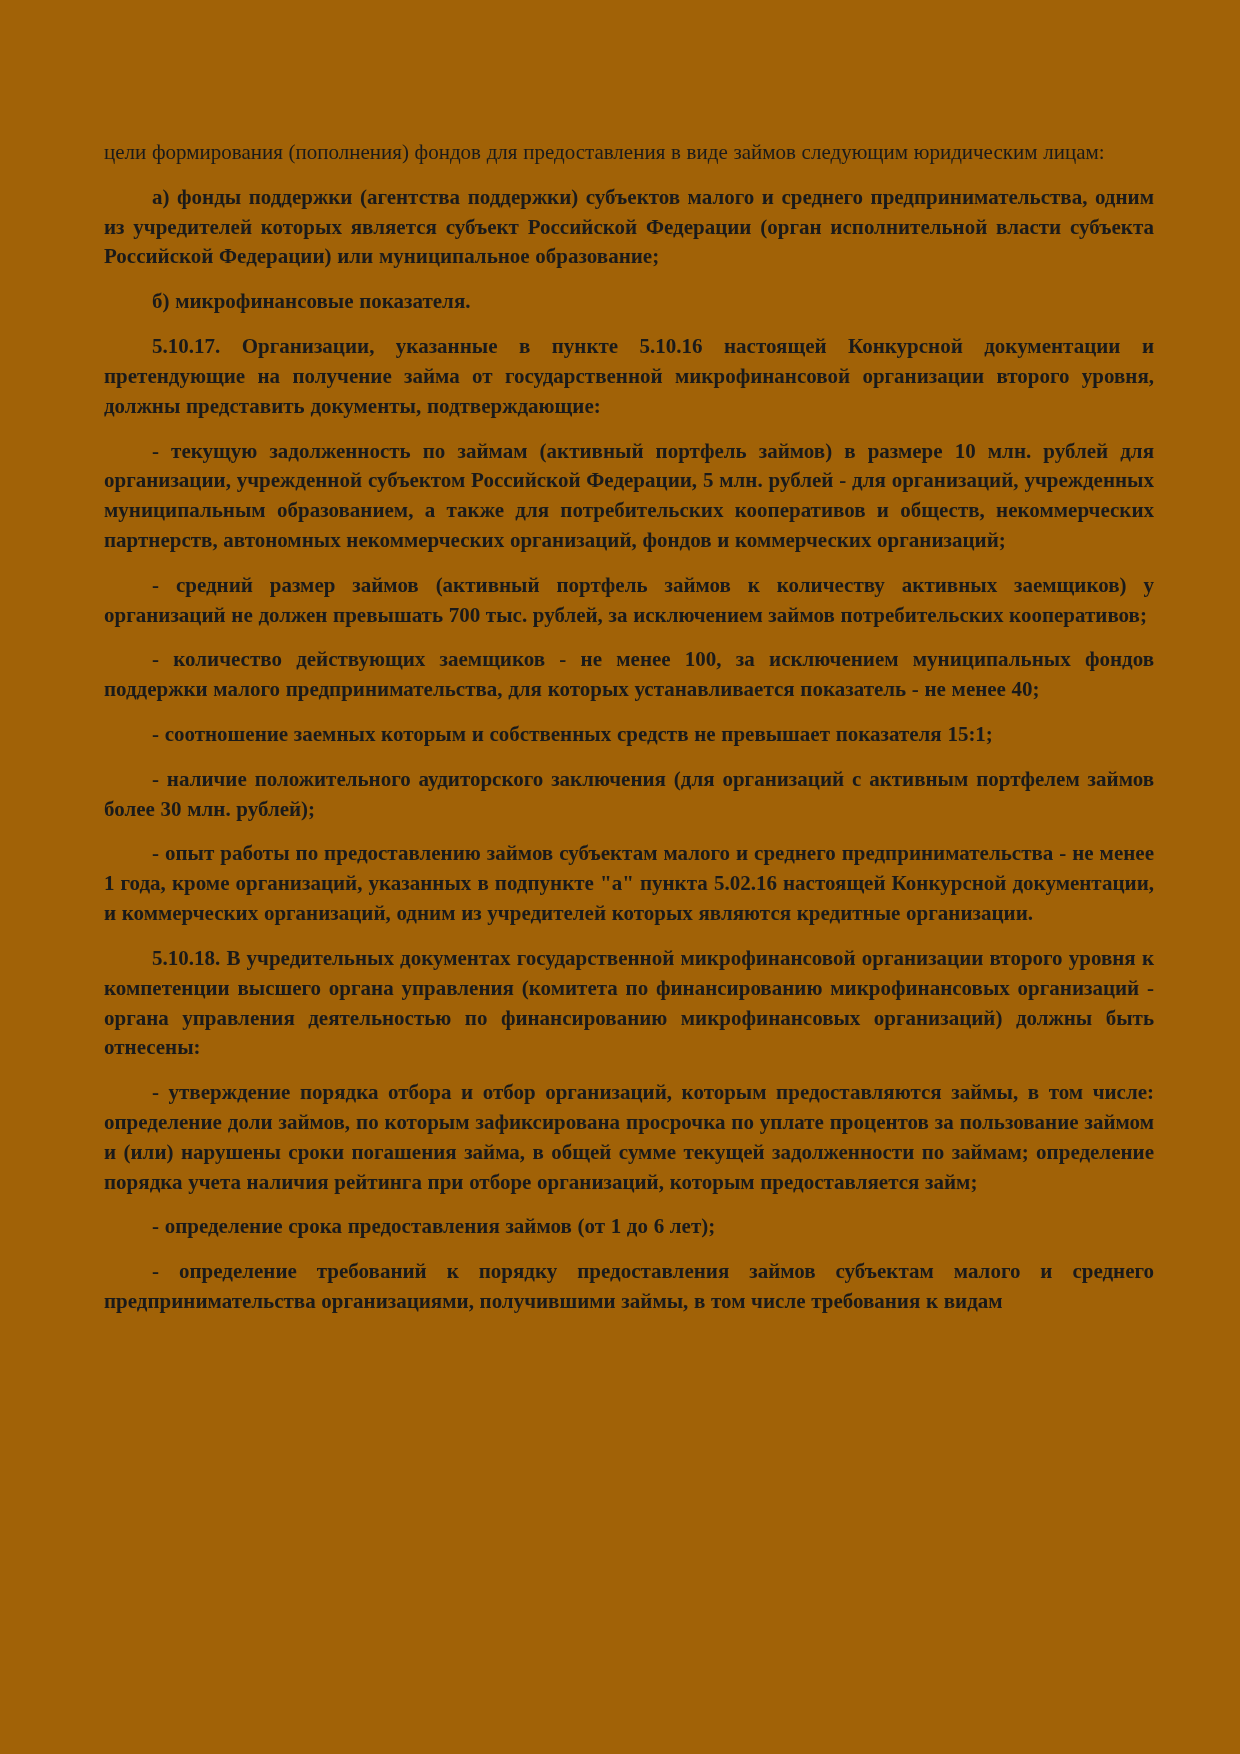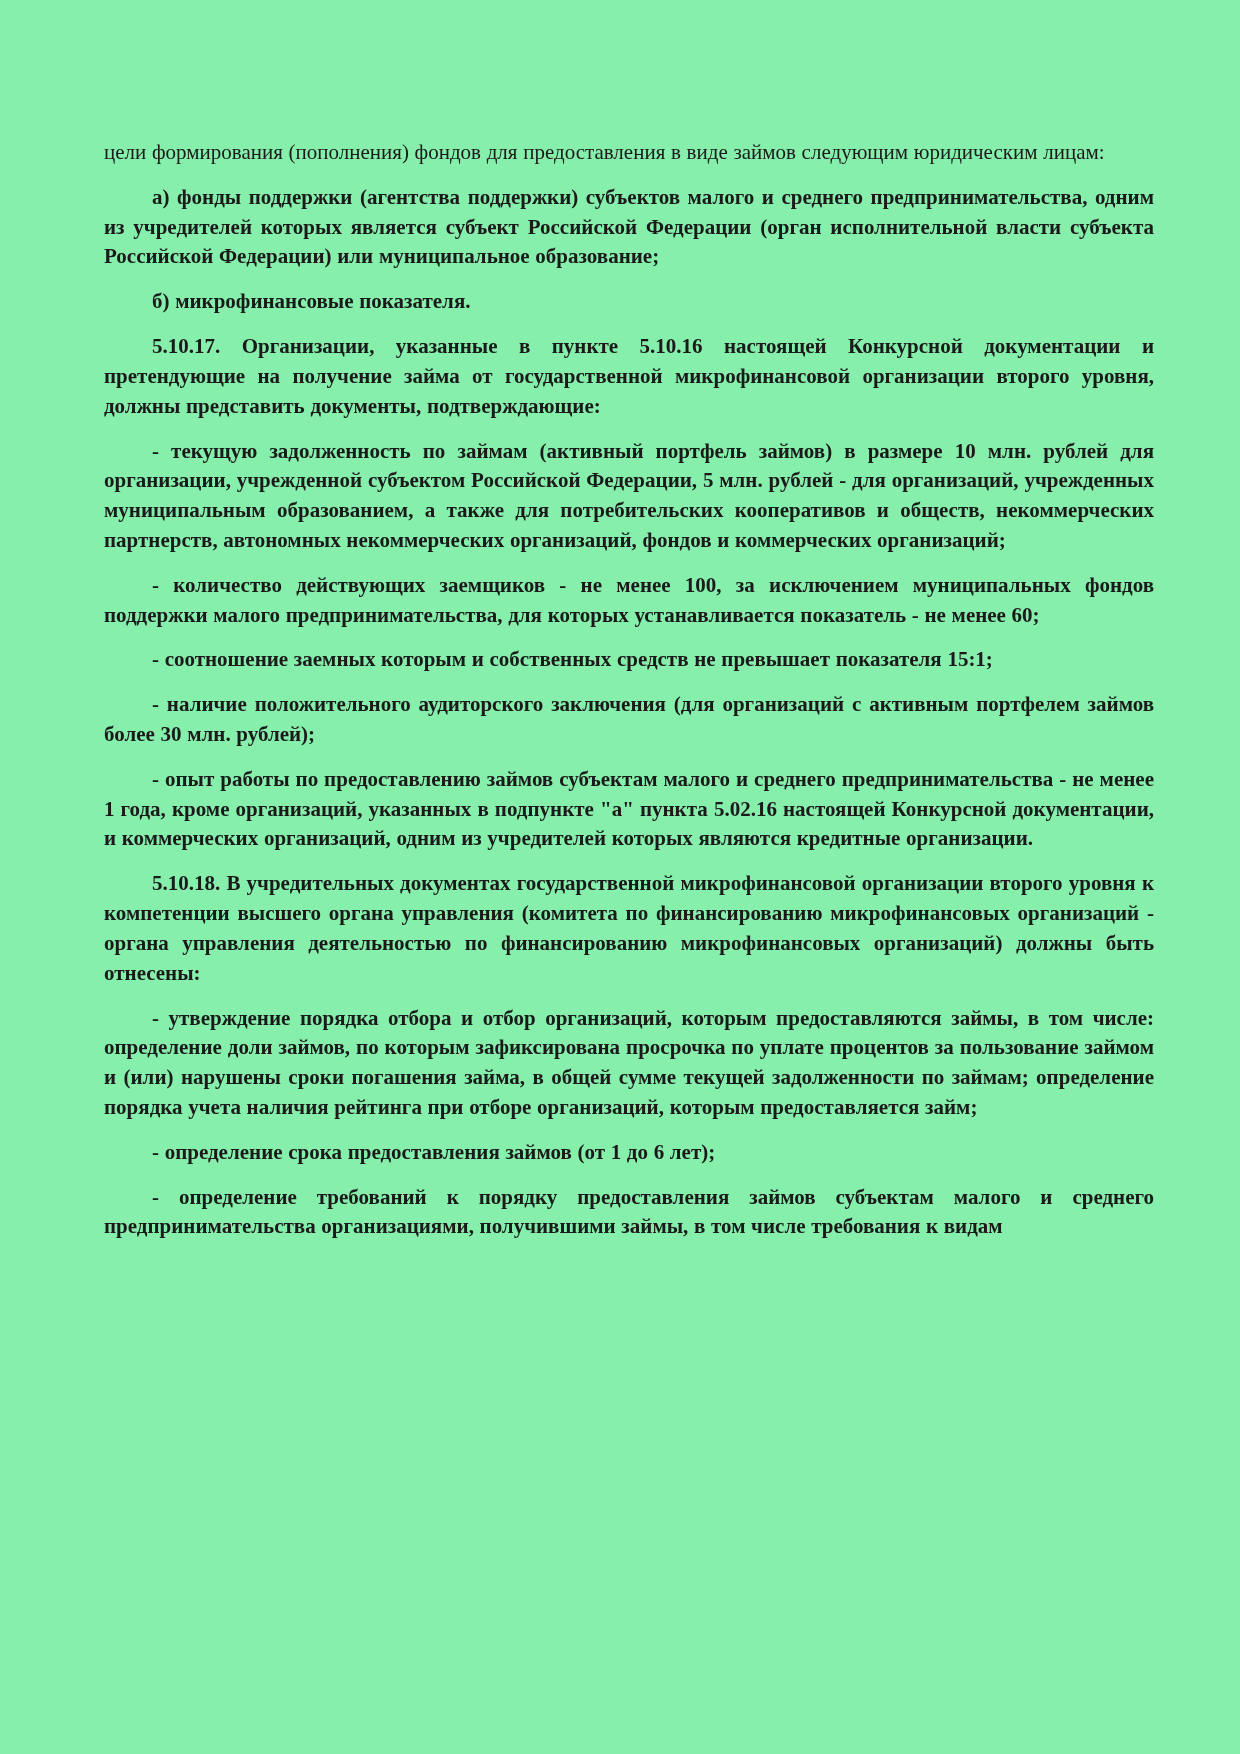--- a/index.html
+++ b/index.html
@@ -5,21 +5,21 @@
   html, body {
     margin: 0;
     padding: 0;
     background: #ffffff;
   }
   .page {
     position: relative;
     width: 1240px;
     min-height: 1754px;
     box-sizing: border-box;
-    background: #86efac;
+    background: #a16207;
     padding: 138px 86px 60px 104px;
     font-family: "Liberation Serif", "DejaVu Serif", serif;
     font-size: 21px;
     line-height: 1.42;
     color: #1a1a1a;
   }
   .para {
     margin: 0 0 15px 0;
     text-align: justify;
     word-spacing: 0.02em;
@@ -34,21 +34,22 @@
 </style>
 </head>
 <body>
 
 <div class="page">
   <p class="para">цели формирования (пополнения) фондов для предоставления в виде займов следующим юридическим лицам:</p>
   <p class="para indent">а) фонды поддержки (агентства поддержки) субъектов малого и среднего предпринимательства, одним из учредителей которых является субъект Российской Федерации (орган исполнительной власти субъекта Российской Федерации) или муниципальное образование;</p>
   <p class="para indent">б) микрофинансовые показателя.</p>
   <p class="para indent">5.10.17. Организации, указанные в пункте 5.10.16 настоящей Конкурсной документации и претендующие на получение займа от государственной микрофинансовой организации второго уровня, должны представить документы, подтверждающие:</p>
   <p class="para indent">- текущую задолженность по займам (активный портфель займов) в размере 10 млн. рублей для организации, учрежденной субъектом Российской Федерации, 5 млн. рублей - для организаций, учрежденных муниципальным образованием, а также для потребительских кооперативов и обществ, некоммерческих партнерств, автономных некоммерческих организаций, фондов и коммерческих организаций;</p>
-  <p class="para indent">- количество действующих заемщиков - не менее 100, за исключением муниципальных фондов поддержки малого предпринимательства, для которых устанавливается показатель - не менее 60;</p>
+  <p class="para indent">- средний размер займов (активный портфель займов к количеству активных заемщиков) у организаций не должен превышать 700 тыс. рублей, за исключением займов потребительских кооперативов;</p>
+  <p class="para indent">- количество действующих заемщиков - не менее 100, за исключением муниципальных фондов поддержки малого предпринимательства, для которых устанавливается показатель - не менее 40;</p>
   <p class="para indent">- соотношение заемных которым и собственных средств не превышает показателя 15:1;</p>
   <p class="para indent">- наличие положительного аудиторского заключения (для организаций с активным портфелем займов более 30 млн. рублей);</p>
   <p class="para indent">- опыт работы по предоставлению займов субъектам малого и среднего предпринимательства - не менее 1 года, кроме организаций, указанных в подпункте "а" пункта 5.02.16 настоящей Конкурсной документации, и коммерческих организаций, одним из учредителей которых являются кредитные организации.</p>
   <p class="para indent">5.10.18. В учредительных документах государственной микрофинансовой организации второго уровня к компетенции высшего органа управления (комитета по финансированию микрофинансовых организаций - органа управления деятельностью по финансированию микрофинансовых организаций) должны быть отнесены:</p>
   <p class="para indent">- утверждение порядка отбора и отбор организаций, которым предоставляются займы, в том числе: определение доли займов, по которым зафиксирована просрочка по уплате процентов за пользование займом и (или) нарушены сроки погашения займа, в общей сумме текущей задолженности по займам; определение порядка учета наличия рейтинга при отборе организаций, которым предоставляется займ;</p>
   <p class="para indent">- определение срока предоставления займов (от 1 до 6 лет);</p>
   <p class="para indent">- определение требований к порядку предоставления займов субъектам малого и среднего предпринимательства организациями, получившими займы, в том числе требования к видам</p>
 </div>
 
 </body></html>

